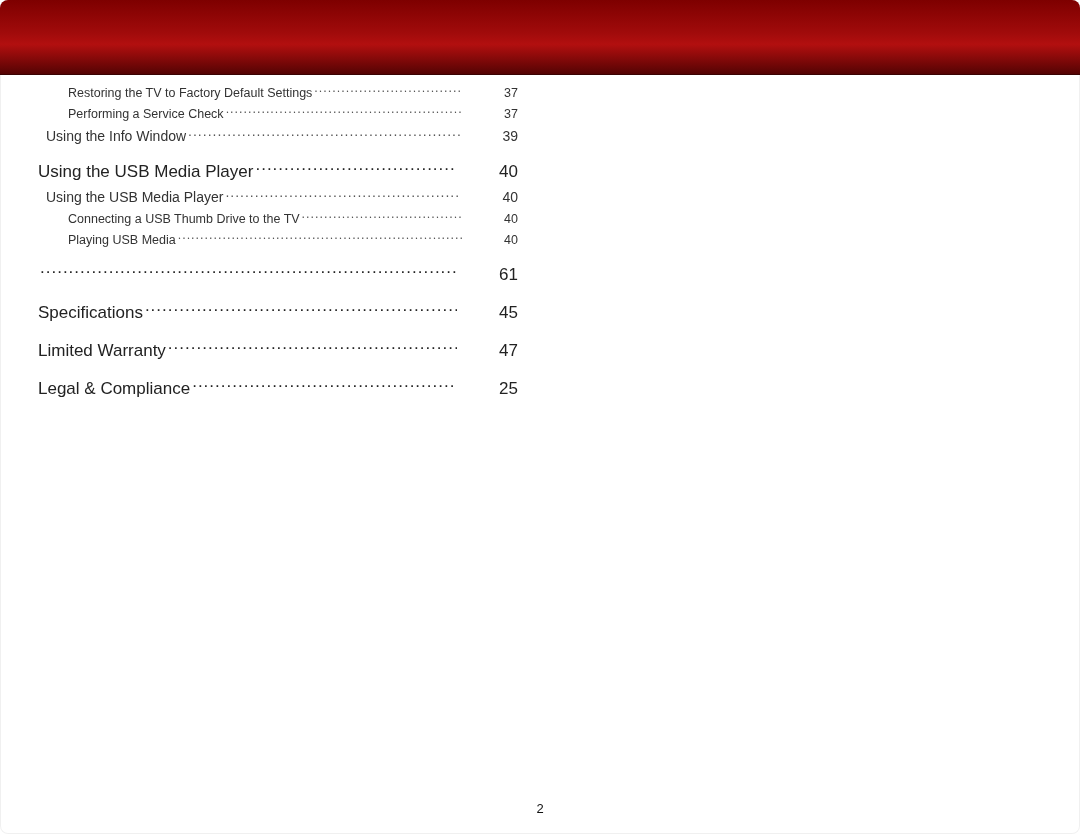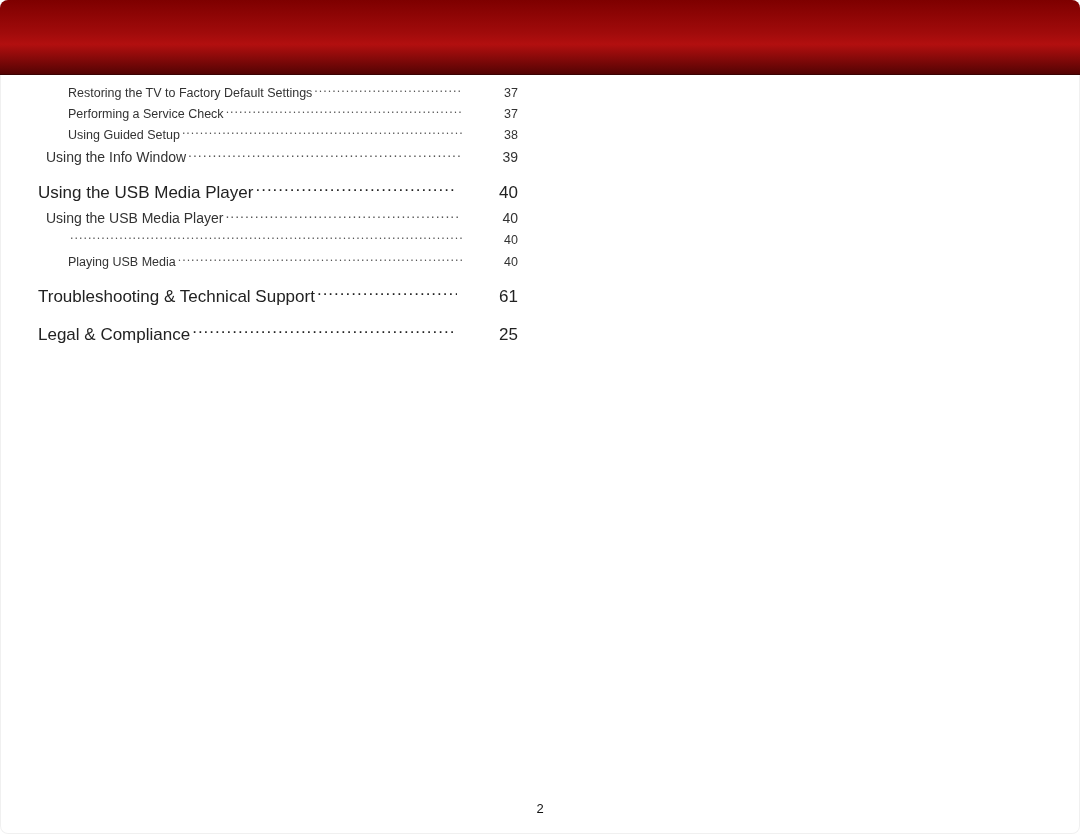--- a/index.html
+++ b/index.html
@@ -82,53 +82,58 @@
       <div class="toc-row lvl2 first">
         <span class="title">Restoring the TV to Factory Default Settings</span>
         <span class="leader"></span>
         <span class="page-num">37</span>
       </div>
       <div class="toc-row lvl2">
         <span class="title">Performing a Service Check</span>
         <span class="leader"></span>
         <span class="page-num">37</span>
       </div>
-      <div class="toc-row lvl2">
-        <span class="title">Using Guided Setup</span>
-        <span class="leader"></span>
-        <span class="page-num">38</span>
-      </div>
       <div class="toc-row lvl1">
         <span class="title">Using the Info Window</span>
         <span class="leader"></span>
         <span class="page-num">39</span>
       </div>
       <div class="toc-row lvl0">
         <span class="title">Using the USB Media Player</span>
         <span class="leader"></span>
         <span class="page-num">40</span>
       </div>
       <div class="toc-row lvl1">
         <span class="title">Using the USB Media Player</span>
         <span class="leader"></span>
         <span class="page-num">40</span>
       </div>
       <div class="toc-row lvl2">
+        <span class="title">Connecting a USB Thumb Drive to the TV</span>
         <span class="leader"></span>
         <span class="page-num">40</span>
       </div>
       <div class="toc-row lvl2">
         <span class="title">Playing USB Media</span>
         <span class="leader"></span>
         <span class="page-num">40</span>
       </div>
       <div class="toc-row lvl0">
-        <span class="title">Troubleshooting &amp; Technical Support</span>
         <span class="leader"></span>
         <span class="page-num">61</span>
+      </div>
+      <div class="toc-row lvl0">
+        <span class="title">Specifications</span>
+        <span class="leader"></span>
+        <span class="page-num">45</span>
+      </div>
+      <div class="toc-row lvl0">
+        <span class="title">Limited Warranty</span>
+        <span class="leader"></span>
+        <span class="page-num">47</span>
       </div>
       <div class="toc-row lvl0">
         <span class="title">Legal &amp; Compliance</span>
         <span class="leader"></span>
         <span class="page-num">25</span>
       </div>
     </div>
 
   <div class="page-number">2</div>
 </div>

